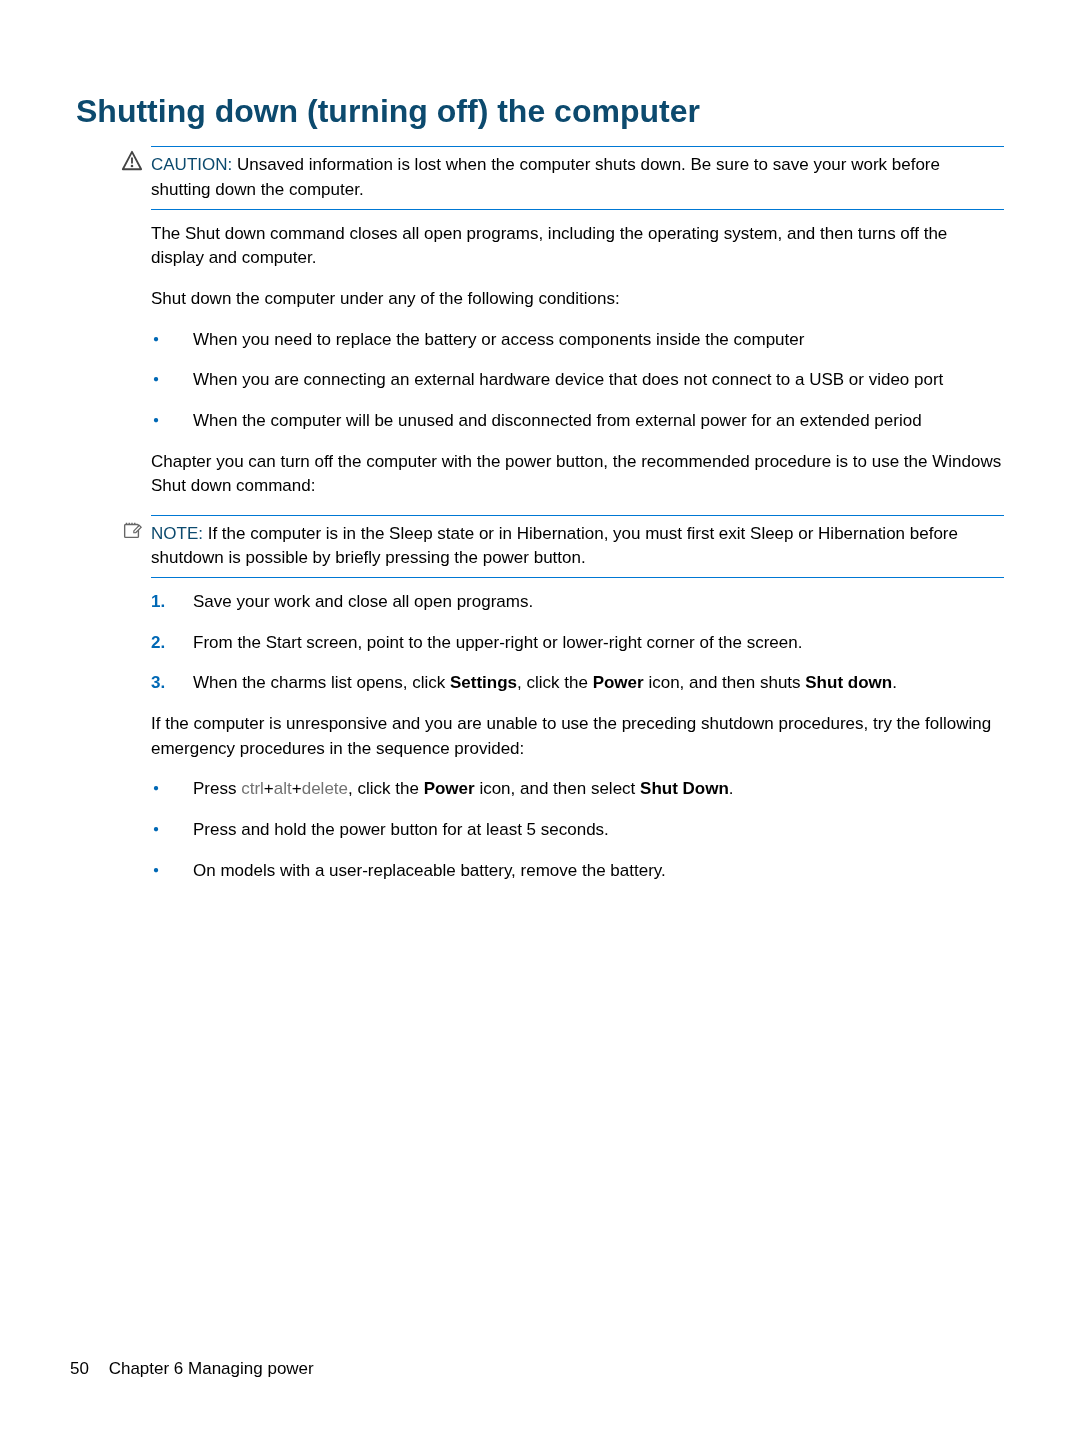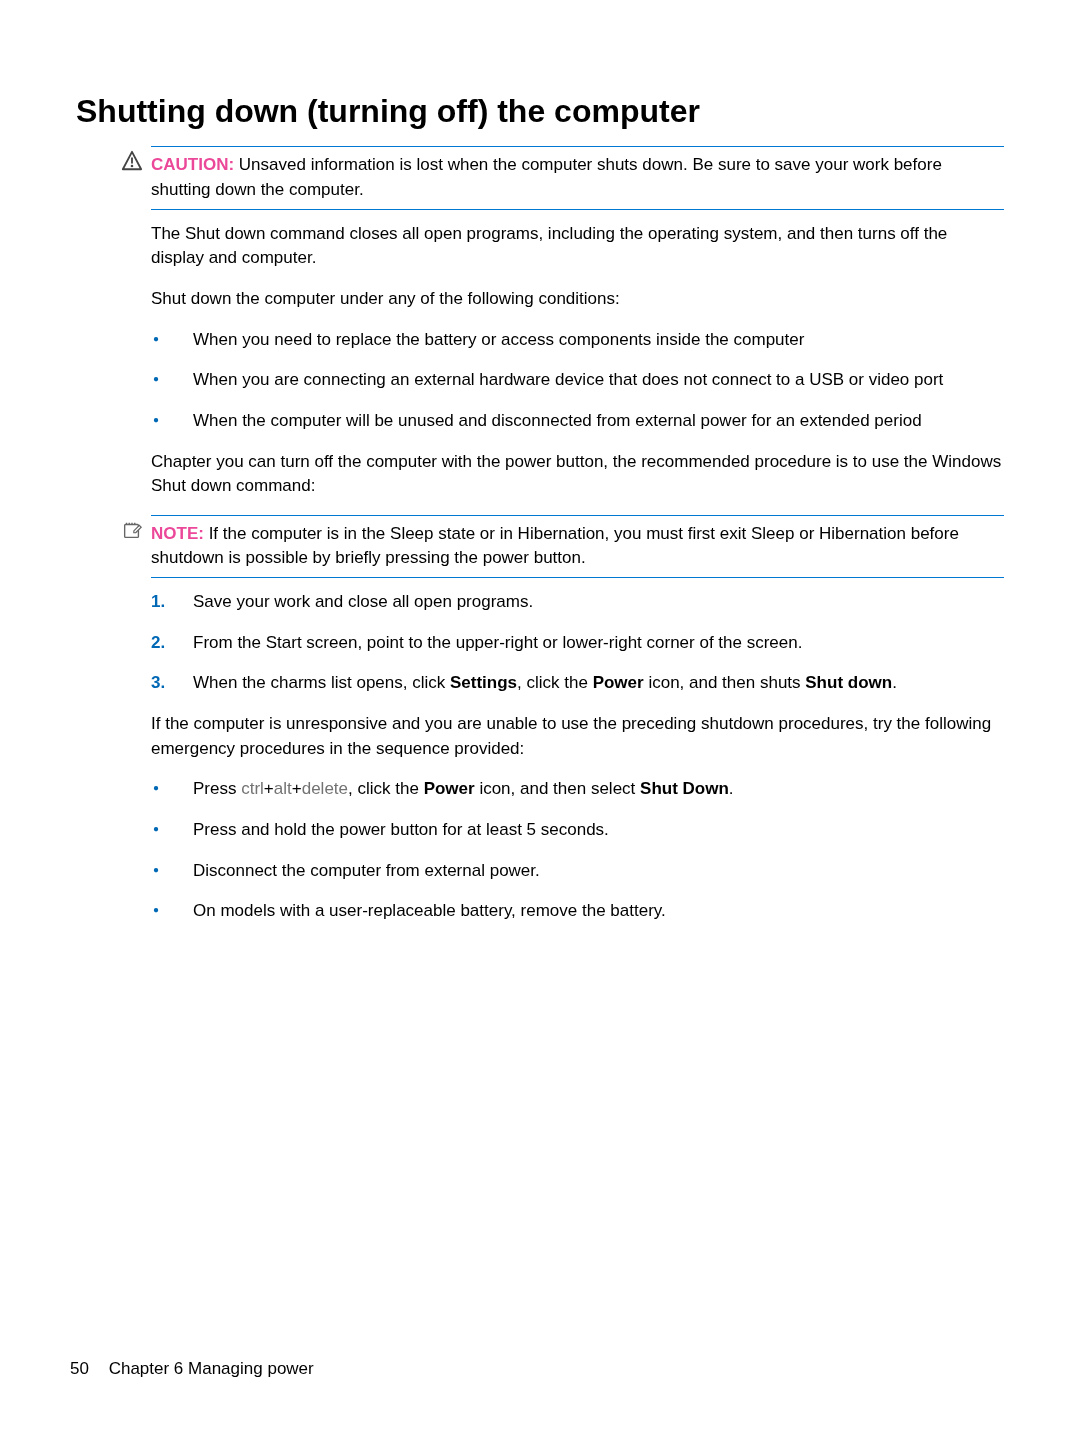--- a/index.html
+++ b/index.html
@@ -10,21 +10,21 @@
       background: #fff;
       color: #000;
       position: relative;
       font-size: 17px;
       line-height: 1.45;
     }
     .page {
       padding: 92px 76px 0 76px;
     }
     h1.section-header {
-      color: #000000;
+      color: #0c4a6e;
       font-weight: bold;
       font-size: 32px;
       margin-bottom: 16px;
       line-height: 1.2;
     }
     .admon {
       margin-left: 75px;
       position: relative;
       margin-bottom: 12px;
     }
@@ -42,22 +42,22 @@
       position: absolute;
       left: -30px;
       top: 4px;
       width: 22px;
       height: 22px;
     }
     .admon-content {
       padding: 0;
     }
     .admon-label {
-      color: #ec4899;
-      font-weight: bold;
+      color: #0c4a6e;
+      font-weight: normal;
     }
     .body-block {
       margin-left: 75px;
     }
     .para {
       margin: 12px 0 16px 0;
     }
     ul.bullets {
       list-style: none;
       padding: 0;
@@ -167,21 +167,20 @@
       </li>
     </ol>
 
     <p class="para">If the computer is unresponsive and you are unable to use the preceding shutdown procedures, try the following emergency procedures in the sequence provided:</p>
 
     <ul class="bullets">
       <li>
         <span>Press </span><span class="keycap">ctrl</span><span>+</span><span class="keycap">alt</span><span>+</span><span class="keycap">delete</span><span>, click the </span><span class="bold">Power</span><span> icon, and then select </span><span class="bold">Shut Down</span><span>.</span>
       </li>
       <li>Press and hold the power button for at least 5 seconds.</li>
-      <li>Disconnect the computer from external power.</li>
       <li>On models with a user-replaceable battery, remove the battery.</li>
     </ul>
   </div>
 
 </div>
 
 <div class="footer">
   <span class="footer-page">50</span>
   <span>Chapter 6   Managing power</span>
 </div>

